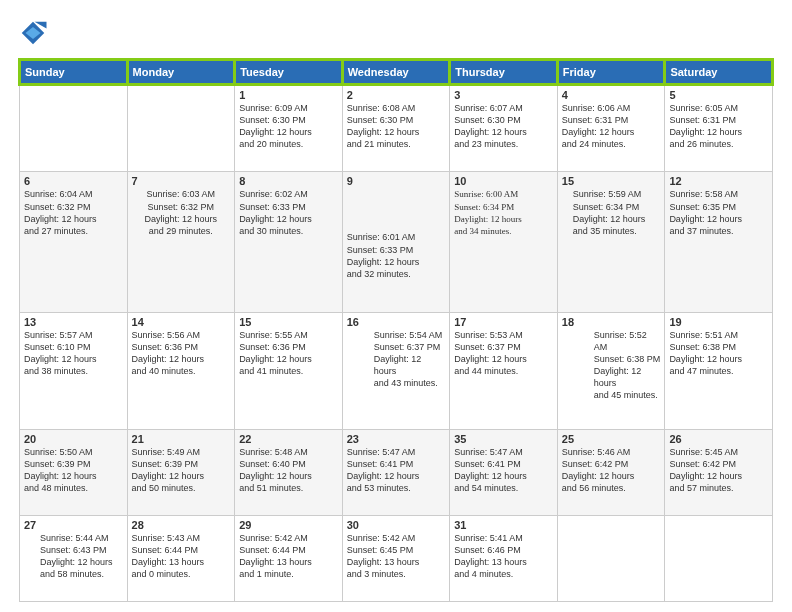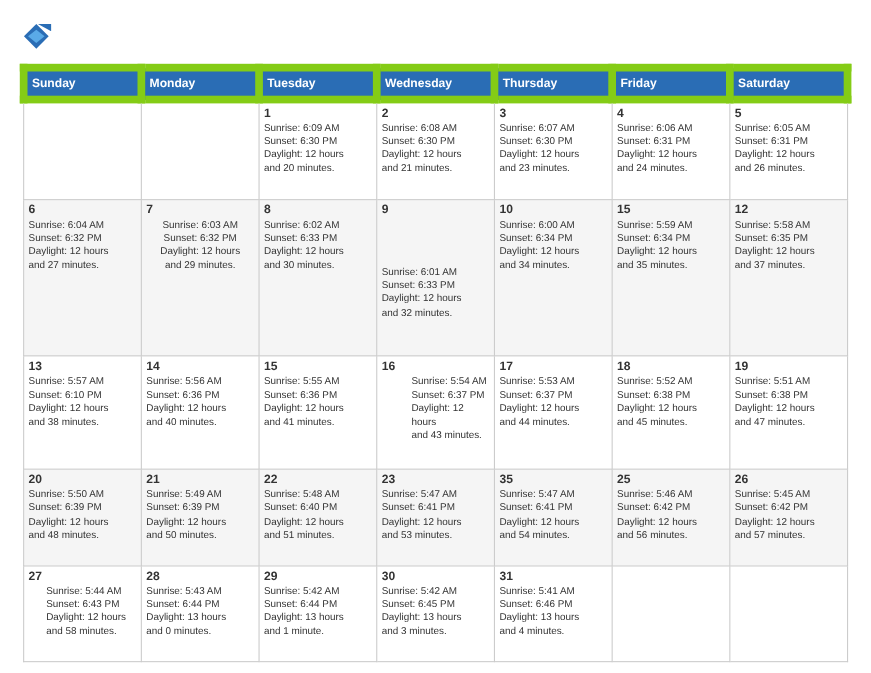--- a/index.html
+++ b/index.html
@@ -59,21 +59,21 @@
       width: 100%;
       table-layout: fixed;
     }
     .calendar th {
       background: #2a6db5;
       color: #fff;
       font-size: 11px;
       font-weight: bold;
       padding: 5px 4px;
       text-align: left;
-      border: 7px solid #84cc16;
+      border: 3px solid #84cc16;
     }
     .calendar td {
       border: 1px solid #ccc;
       vertical-align: top;
       padding: 3px 4px;
       font-size: 9.5px;
       color: #333;
       background: #fff;
     }
     .calendar tr:nth-child(even) td {
@@ -190,28 +190,28 @@
           </td>
           <td>
             <span class="day-num">9</span>
             <div class="day-info" style="white-space: pre-line; margin-top: 44px;">Sunrise: 6:01 AM
 Sunset: 6:33 PM
 Daylight: 12 hours
 and 32 minutes.</div>
           </td>
           <td>
             <span class="day-num">10</span>
-            <div class="day-info" style="white-space: pre-line;">Sunrise: 6:00 AM
+            <div class="day-info" style="white-space: pre-line; font-family: Liberation Serif, serif;">Sunrise: 6:00 AM
 Sunset: 6:34 PM
 Daylight: 12 hours
 and 34 minutes.</div>
           </td>
           <td>
             <span class="day-num">15</span>
-            <div class="day-info" style="white-space: pre-line;">Sunrise: 5:59 AM
+            <div class="day-info" style="white-space: pre-line; margin-left: 11px;">Sunrise: 5:59 AM
 Sunset: 6:34 PM
 Daylight: 12 hours
 and 35 minutes.</div>
           </td>
           <td>
             <span class="day-num">12</span>
             <div class="day-info" style="white-space: pre-line;">Sunrise: 5:58 AM
 Sunset: 6:35 PM
 Daylight: 12 hours
 and 37 minutes.</div>
@@ -248,21 +248,21 @@
           </td>
           <td>
             <span class="day-num">17</span>
             <div class="day-info" style="white-space: pre-line;">Sunrise: 5:53 AM
 Sunset: 6:37 PM
 Daylight: 12 hours
 and 44 minutes.</div>
           </td>
           <td>
             <span class="day-num">18</span>
-            <div class="day-info" style="white-space: pre-line;">Sunrise: 5:52 AM
+            <div class="day-info" style="white-space: pre-line; margin-left: 32px;">Sunrise: 5:52 AM
 Sunset: 6:38 PM
 Daylight: 12 hours
 and 45 minutes.</div>
           </td>
           <td>
             <span class="day-num">19</span>
             <div class="day-info" style="white-space: pre-line;">Sunrise: 5:51 AM
 Sunset: 6:38 PM
 Daylight: 12 hours
 and 47 minutes.</div>

